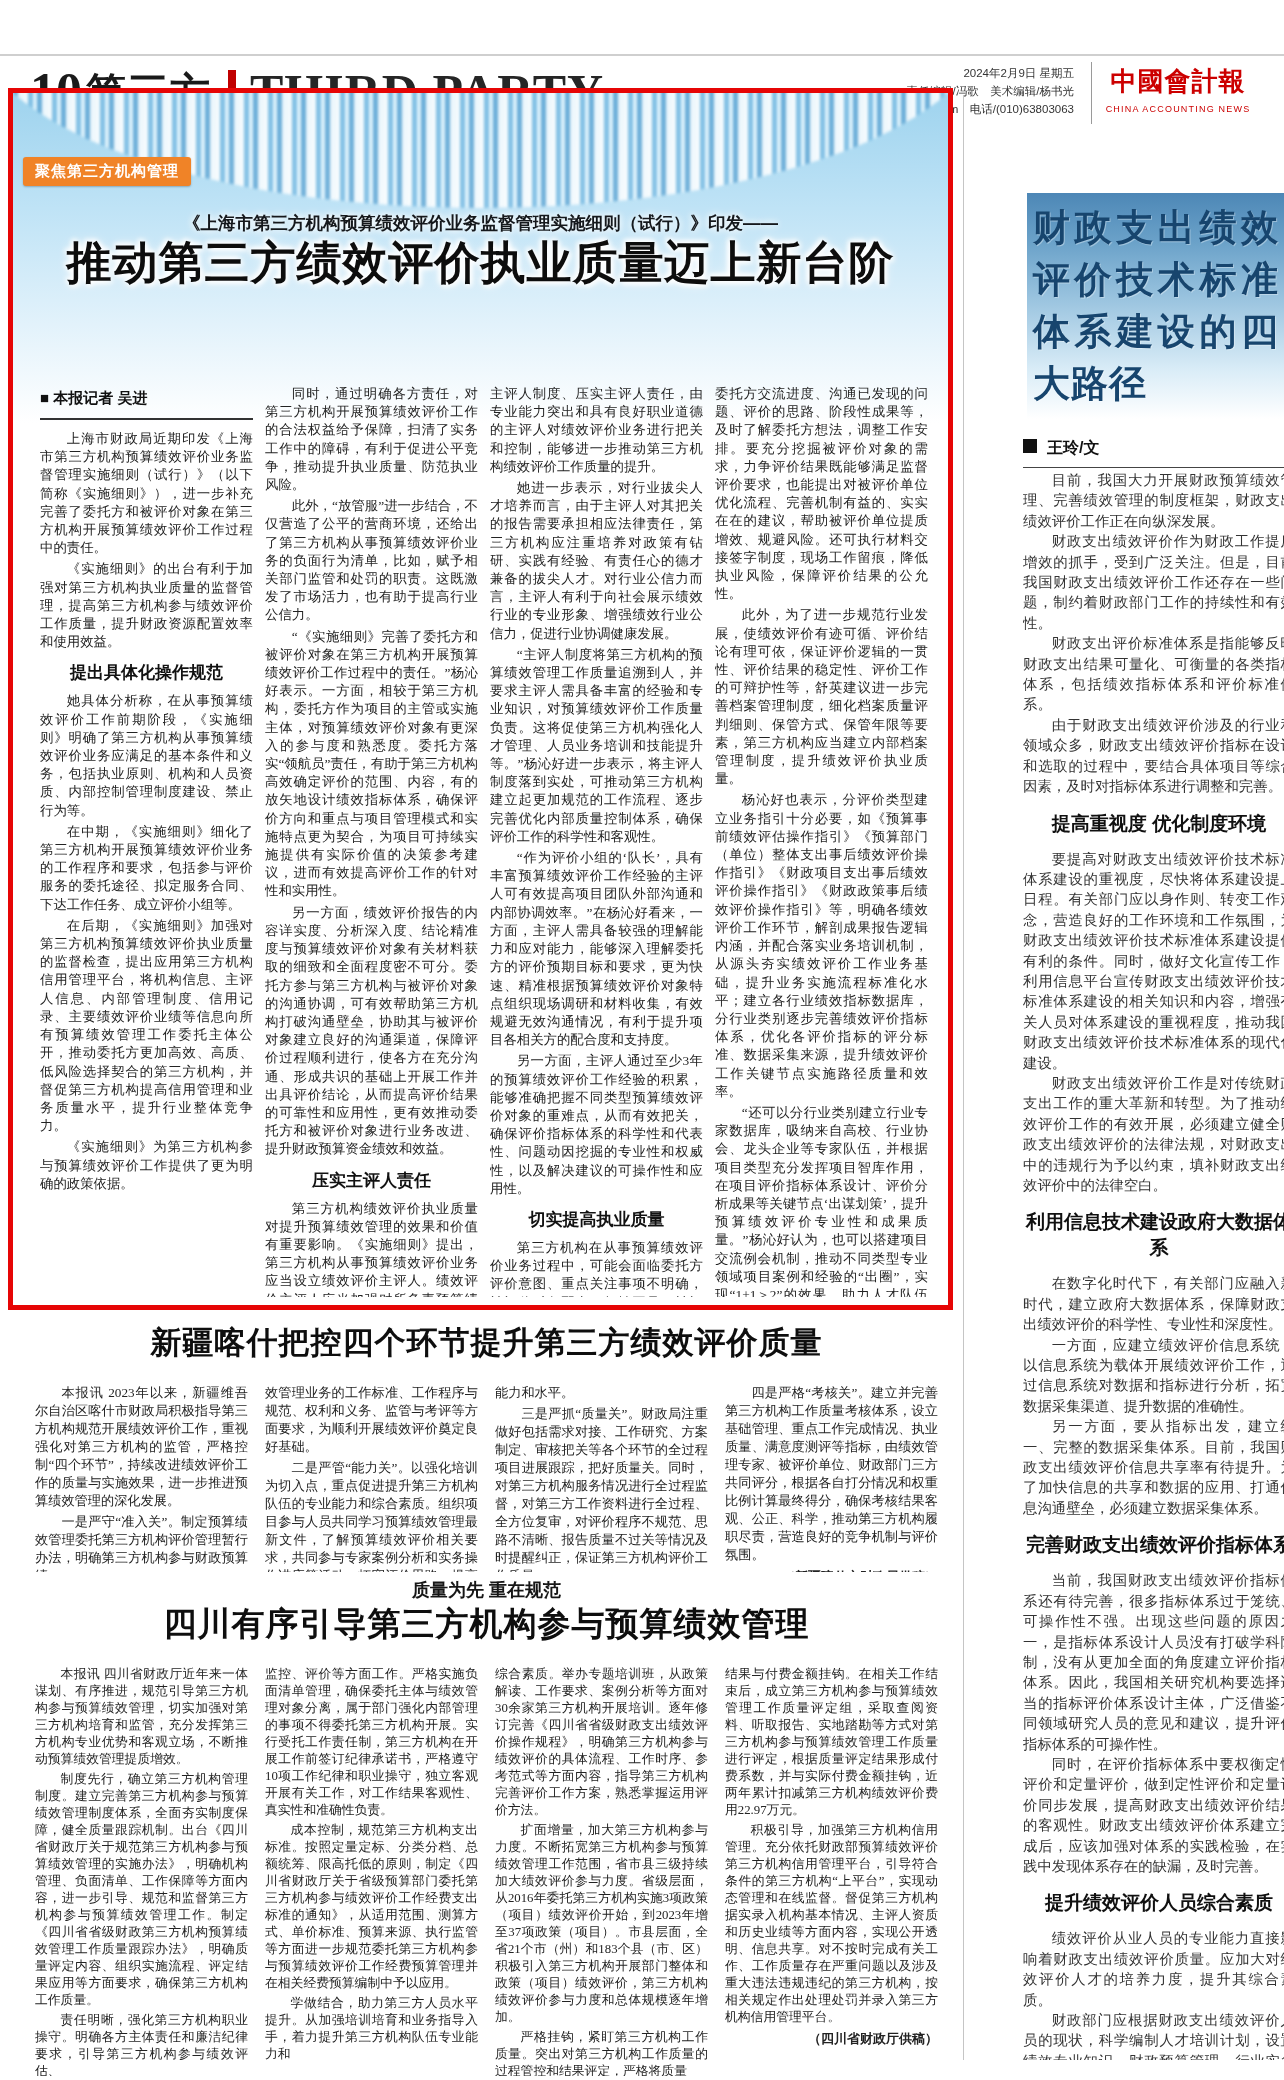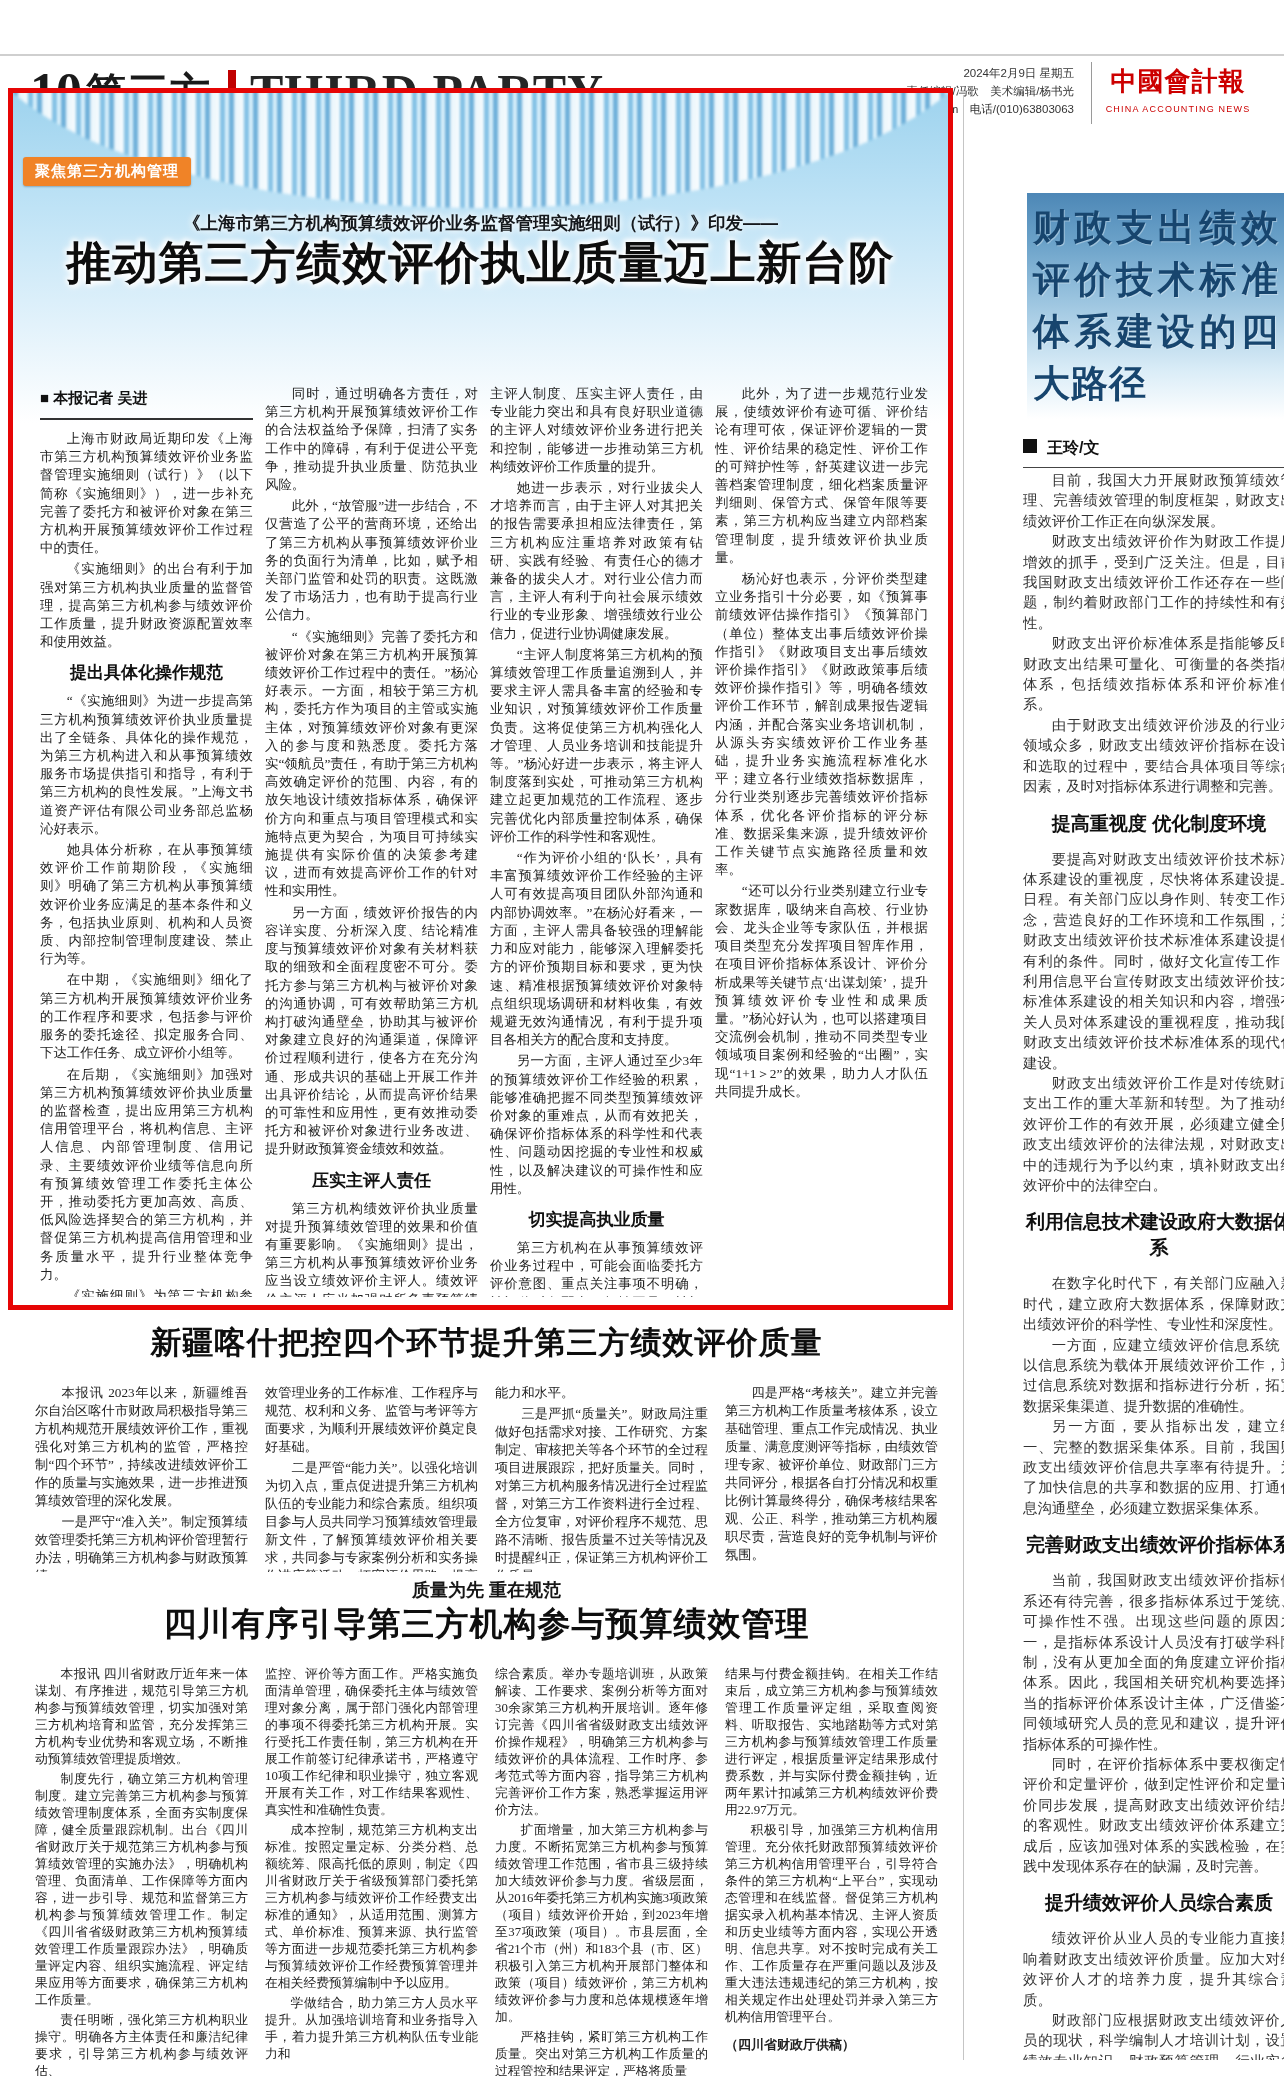--- a/index.html
+++ b/index.html
@@ -37,21 +37,21 @@
   .colhead{margin:10px 0 8px 0;text-align:center;font-size:17px;font-weight:900;color:#111;font-family:"Liberation Sans",sans-serif;}
   #byline1{font-size:15px;font-weight:bold;color:#111;border-bottom:2px solid #333;padding:4px 0 10px 0;margin-bottom:10px;}
   
   #xj-headline{left:30px;top:1322px;width:913px;text-align:center;font-size:31px;font-weight:900;color:#0e0e0e;letter-spacing:1px;}
   #xj-cols{left:35px;top:1384px;width:903px;height:188px;display:flex;gap:17px;}
   #xj-cols .bp{font-size:13.2px;line-height:18px;}
   #sc-kicker{left:30px;top:1578px;width:913px;text-align:center;font-size:18px;font-weight:700;color:#161616;}
   #sc-headline{left:30px;top:1602px;width:913px;text-align:center;font-size:33px;font-weight:900;color:#0e0e0e;letter-spacing:1px;}
   #sc-cols{left:35px;top:1666px;width:903px;height:410px;display:flex;gap:17px;}
   #sc-cols .bp{font-size:12.8px;line-height:17px;}
-  .credit{font-family:"Liberation Serif",serif;font-size:13px;font-weight:bold;text-align:left;margin-top:10px;color:#222;}
+  .credit{font-family:"Liberation Serif",serif;font-size:13px;font-weight:bold;text-align:right;margin-top:4px;color:#222;}
   
   #side-rule{left:963px;top:95px;width:1px;height:1965px;background:#c5c5c5;}
   #sidebar{left:998px;top:170px;width:272px;height:1890px;margin-left:25px;}
   #side-titlebox{position:absolute;left:4px;top:23px;width:258px;height:226px;
     background:linear-gradient(180deg,#4d87b6 0%,#6ba2c9 22%,#9cc5e0 48%,#d9ecf7 78%,#ffffff 100%);
     display:flex;align-items:center;justify-content:center;}
   #side-title{font-family:"Liberation Serif",serif;font-weight:900;font-size:37px;line-height:1.4;color:#17456e;text-align:justify;
     text-shadow:1px 1px 0 rgba(255,255,255,.35);letter-spacing:1px;padding:0 6px;}
   #side-byline{position:absolute;left:0;top:268px;width:272px;font-size:16px;font-weight:bold;color:#111;
     border-bottom:1.5px solid #444;padding-bottom:8px;}
@@ -90,21 +90,20 @@
   <div id="badge">聚焦第三方机构管理</div>
   <div id="kicker">《上海市第三方机构预算绩效评价业务监督管理实施细则（试行）》印发——</div>
   <div id="headline">推动第三方绩效评价执业质量迈上新台阶</div>
 
   <div id="main-cols">
     <div class="col">
       <div id="byline1">■ 本报记者 吴进</div>
       <p class="bp">上海市财政局近期印发《上海市第三方机构预算绩效评价业务监督管理实施细则（试行）》（以下简称《实施细则》），进一步补充完善了委托方和被评价对象在第三方机构开展预算绩效评价工作过程中的责任。</p>
       <p class="bp">《实施细则》的出台有利于加强对第三方机构执业质量的监督管理，提高第三方机构参与绩效评价工作质量，提升财政资源配置效率和使用效益。</p>
       <div class="colhead">提出具体化操作规范</div>
-      <p class="bp">“《实施细则》为进一步提高第三方机构预算绩效评价执业质量提出了全链条、具体化的操作规范，为第三方机构进入和从事预算绩效服务市场提供指引和指导，有利于第三方机构的良性发展。”上海文书道资产评估有限公司业务部总监杨沁好表示。</p>
       <p class="bp">她具体分析称，在从事预算绩效评价工作前期阶段，《实施细则》明确了第三方机构从事预算绩效评价业务应满足的基本条件和义务，包括执业原则、机构和人员资质、内部控制管理制度建设、禁止行为等。</p>
       <p class="bp">在中期，《实施细则》细化了第三方机构开展预算绩效评价业务的工作程序和要求，包括参与评价服务的委托途径、拟定服务合同、下达工作任务、成立评价小组等。</p>
       <p class="bp">在后期，《实施细则》加强对第三方机构预算绩效评价执业质量的监督检查，提出应用第三方机构信用管理平台，将机构信息、主评人信息、内部管理制度、信用记录、主要绩效评价业绩等信息向所有预算绩效管理工作委托主体公开，推动委托方更加高效、高质、低风险选择契合的第三方机构，并督促第三方机构提高信用管理和业务质量水平，提升行业整体竞争力。</p>
       <p class="bp">《实施细则》为第三方机构参与预算绩效评价工作提供了更为明确的政策依据。</p>
 
     </div>
     <div class="col">
       <p class="bp">同时，通过明确各方责任，对第三方机构开展预算绩效评价工作的合法权益给予保障，扫清了实务工作中的障碍，有利于促进公平竞争，推动提升执业质量、防范执业风险。</p>
       <p class="bp">此外，“放管服”进一步结合，不仅营造了公平的营商环境，还给出了第三方机构从事预算绩效评价业务的负面行为清单，比如，赋予相关部门监管和处罚的职责。这既激发了市场活力，也有助于提高行业公信力。</p>
       <p class="bp">“《实施细则》完善了委托方和被评价对象在第三方机构开展预算绩效评价工作过程中的责任。”杨沁好表示。一方面，相较于第三方机构，委托方作为项目的主管或实施主体，对预算绩效评价对象有更深入的参与度和熟悉度。委托方落实“领航员”责任，有助于第三方机构高效确定评价的范围、内容，有的放矢地设计绩效指标体系，确保评价方向和重点与项目管理模式和实施特点更为契合，为项目可持续实施提供有实际价值的决策参考建议，进而有效提高评价工作的针对性和实用性。</p>
@@ -117,20 +116,21 @@
       <p class="bp" style="text-indent:0;">主评人制度、压实主评人责任，由专业能力突出和具有良好职业道德的主评人对绩效评价业务进行把关和控制，能够进一步推动第三方机构绩效评价工作质量的提升。</p>
       <p class="bp">她进一步表示，对行业拔尖人才培养而言，由于主评人对其把关的报告需要承担相应法律责任，第三方机构应注重培养对政策有钻研、实践有经验、有责任心的德才兼备的拔尖人才。对行业公信力而言，主评人有利于向社会展示绩效行业的专业形象、增强绩效行业公信力，促进行业协调健康发展。</p>
       <p class="bp">“主评人制度将第三方机构的预算绩效管理工作质量追溯到人，并要求主评人需具备丰富的经验和专业知识，对预算绩效评价工作质量负责。这将促使第三方机构强化人才管理、人员业务培训和技能提升等。”杨沁好进一步表示，将主评人制度落到实处，可推动第三方机构建立起更加规范的工作流程、逐步完善优化内部质量控制体系，确保评价工作的科学性和客观性。</p>
       <p class="bp">“作为评价小组的‘队长’，具有丰富预算绩效评价工作经验的主评人可有效提高项目团队外部沟通和内部协调效率。”在杨沁好看来，一方面，主评人需具备较强的理解能力和应对能力，能够深入理解委托方的评价预期目标和要求，更为快速、精准根据预算绩效评价对象特点组织现场调研和材料收集，有效规避无效沟通情况，有利于提升项目各相关方的配合度和支持度。</p>
       <p class="bp">另一方面，主评人通过至少3年的预算绩效评价工作经验的积累，能够准确把握不同类型预算绩效评价对象的重难点，从而有效把关，确保评价指标体系的科学性和代表性、问题动因挖掘的专业性和权威性，以及解决建议的可操作性和应用性。</p>
       <div class="colhead">切实提高执业质量</div>
       <p class="bp">第三方机构在从事预算绩效评价业务过程中，可能会面临委托方评价意图、重点关注事项不明确，被评价对象配合积极性不足，被评价对象提供材料和数据反复等问题。</p>
 
     </div>
     <div class="col">
+      <p class="bp" style="text-indent:0;">委托方交流进度、沟通已发现的问题、评价的思路、阶段性成果等，及时了解委托方想法，调整工作安排。要充分挖掘被评价对象的需求，力争评价结果既能够满足监督评价要求，也能提出对被评价单位优化流程、完善机制有益的、实实在在的建议，帮助被评价单位提质增效、规避风险。还可执行材料交接签字制度，现场工作留痕，降低执业风险，保障评价结果的公允性。</p>
       <p class="bp">此外，为了进一步规范行业发展，使绩效评价有迹可循、评价结论有理可依，保证评价逻辑的一贯性、评价结果的稳定性、评价工作的可辩护性等，舒英建议进一步完善档案管理制度，细化档案质量评判细则、保管方式、保管年限等要素，第三方机构应当建立内部档案管理制度，提升绩效评价执业质量。</p>
       <p class="bp">杨沁好也表示，分评价类型建立业务指引十分必要，如《预算事前绩效评估操作指引》《预算部门（单位）整体支出事后绩效评价操作指引》《财政项目支出事后绩效评价操作指引》《财政政策事后绩效评价操作指引》等，明确各绩效评价工作环节，解剖成果报告逻辑内涵，并配合落实业务培训机制，从源头夯实绩效评价工作业务基础，提升业务实施流程标准化水平；建立各行业绩效指标数据库，分行业类别逐步完善绩效评价指标体系，优化各评价指标的评分标准、数据采集来源，提升绩效评价工作关键节点实施路径质量和效率。</p>
       <p class="bp">“还可以分行业类别建立行业专家数据库，吸纳来自高校、行业协会、龙头企业等专家队伍，并根据项目类型充分发挥项目智库作用，在项目评价指标体系设计、评价分析成果等关键节点‘出谋划策’，提升预算绩效评价专业性和成果质量。”杨沁好认为，也可以搭建项目交流例会机制，推动不同类型专业领域项目案例和经验的“出圈”，实现“1+1＞2”的效果，助力人才队伍共同提升成长。</p>
 
     </div>
   </div>
 </div>
 
 <div class="abs" id="xj-headline">新疆喀什把控四个环节提升第三方绩效评价质量</div>
 <div class="abs" id="xj-cols">

